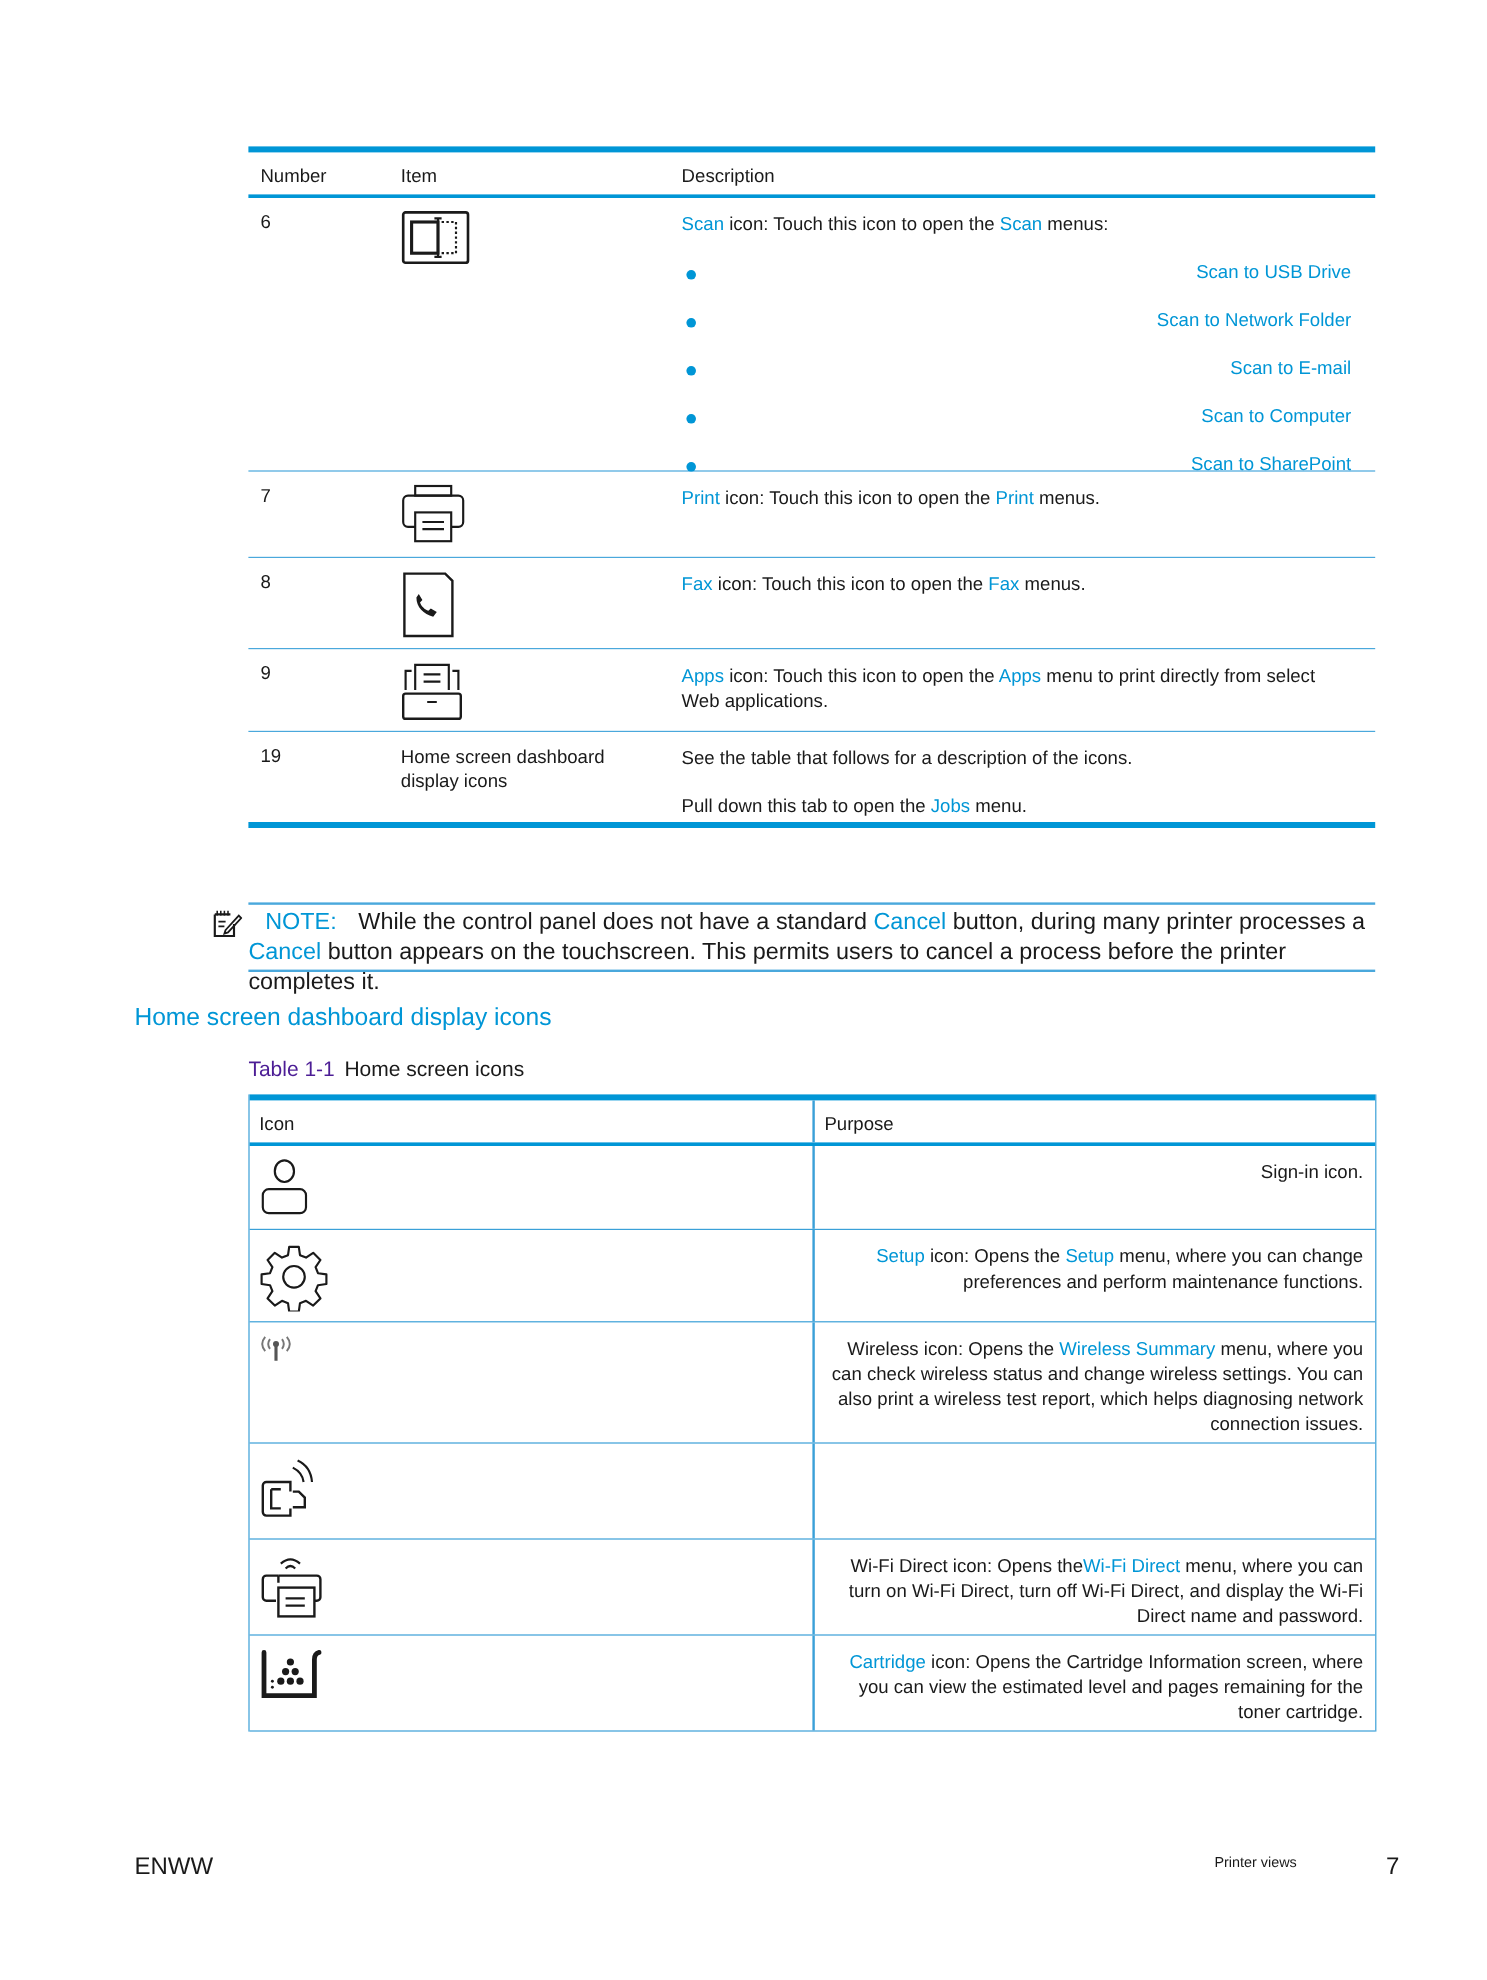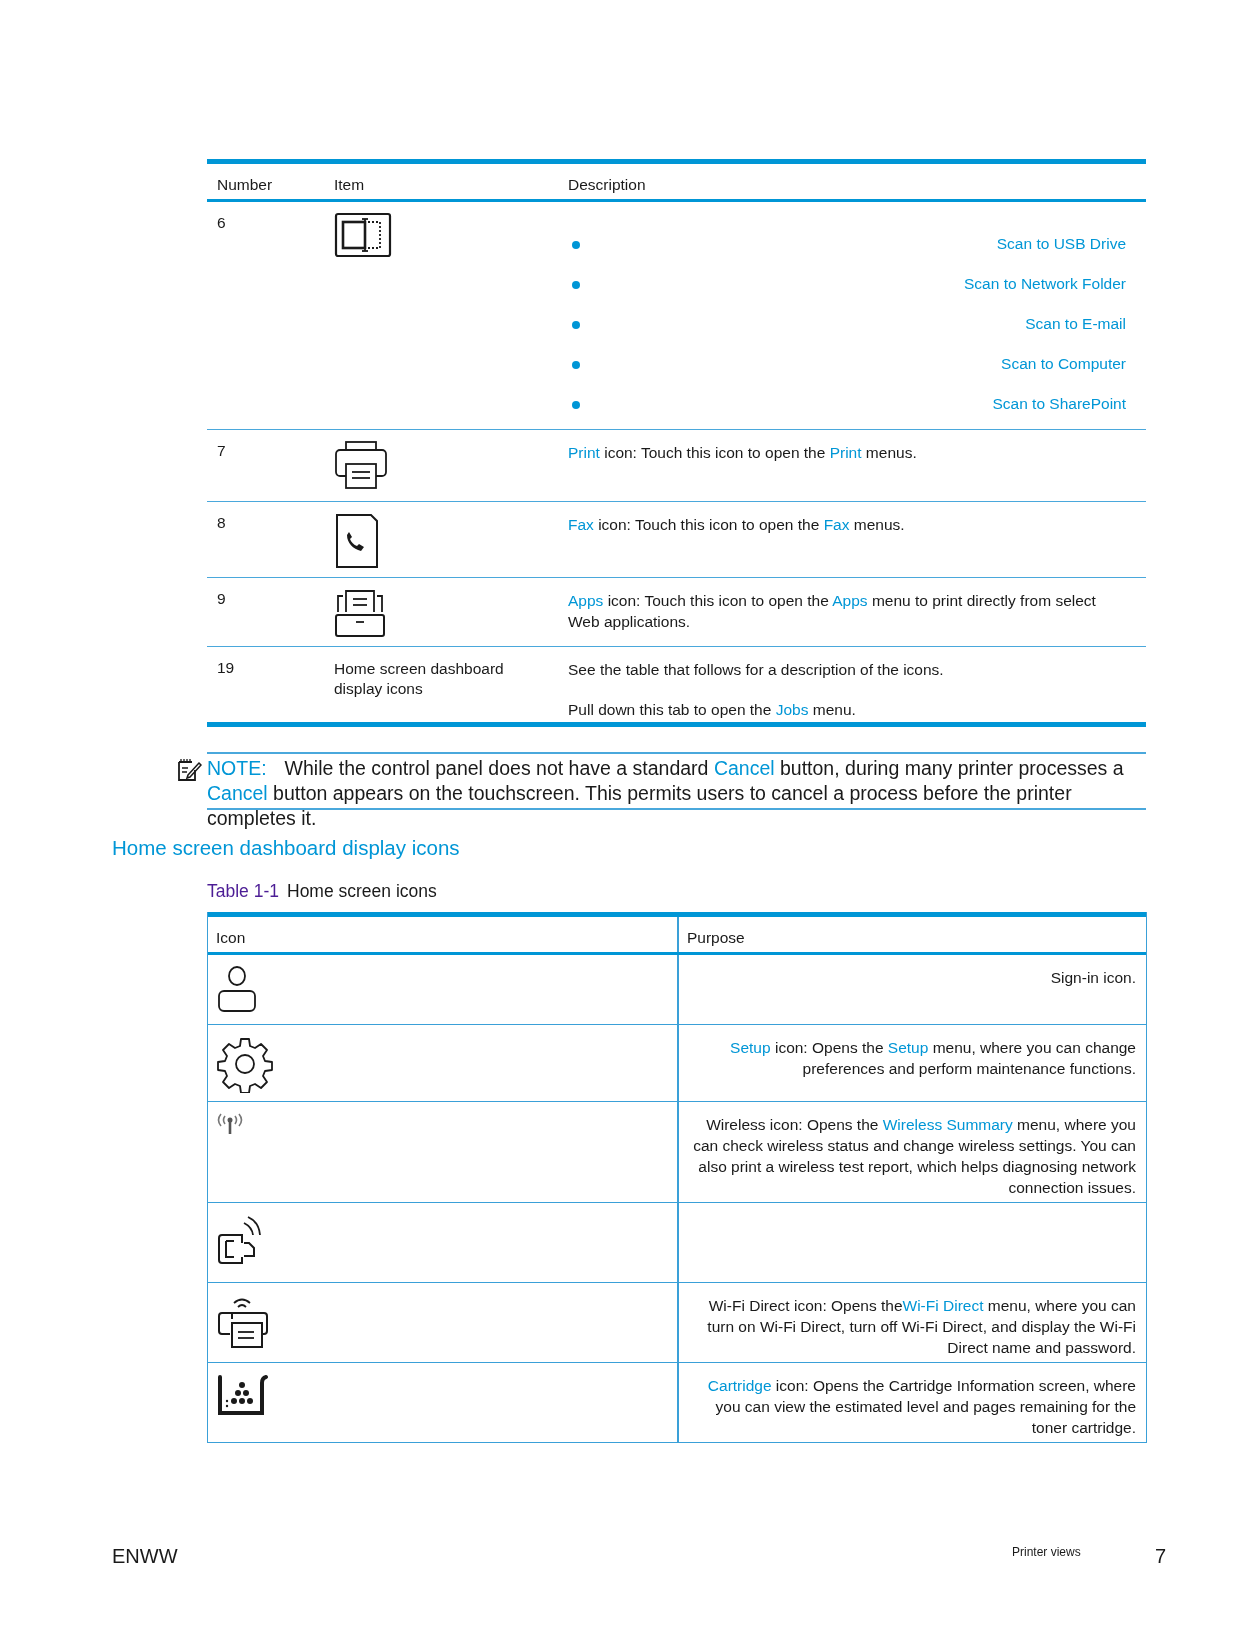--- a/index.html
+++ b/index.html
@@ -1,42 +1,42 @@
 <!DOCTYPE html>
 <html><head>
 <meta charset="utf-8">
 <style>
   * { box-sizing: border-box; margin: 0; padding: 0; }
   html, body { width: 1239px; height: 1650px; background: #ffffff; }
   body { position: relative; font-family: "Liberation Sans", "DejaVu Sans", sans-serif; color: #1a1a1a; overflow: hidden; }
   .blue { color: #0096d6; }
 
   
-  #t1 { position: absolute; left: 207px; top: 122px; width: 939px; margin-top: 37px; }
+  #t1 { position: absolute; left: 207px; top: 122px; width: 939px; }
   #t1 .toprule { height: 5px; background: #0096d6; }
   #t1 .hdr { height: 38px; position: relative; border-bottom: 3px solid #0096d6; font-size: 15.5px; }
   #t1 .hdr span { position: absolute; top: 12px; }
   #t1 .row { position: relative; border-bottom: 1.5px solid #4aa8dc; font-size: 15.5px; }
   #t1 .row.last { border-bottom: 5px solid #0096d6; }
   .c-num { position: absolute; left: 10px; top: 12px; }
   .c-item { position: absolute; left: 127px; top: 10px; }
   .c-desc { position: absolute; left: 361px; top: 12px; right: 20px; line-height: 21px; }
   .bullets { list-style: none; margin-top: 19px; text-align: right; }
   .bullets li { position: relative; padding-left: 38px; height: 40px; line-height: 21px; }
   .bullets li::before { content: ""; position: absolute; left: 4px; top: 8px; width: 8px; height: 8px; border-radius: 50%; background: #0096d6; }
   .desc-p2 { margin-top: 19px; }
   .item-text { line-height: 20px; width: 220px; top: 12px; }
 
   
   #note { position: absolute; left: 176px; top: 752px; width: 970px; font-size: 19.5px; line-height: 25px; }
   #note .rule-top { position: absolute; left: 31px; right: 0; top: 0; height: 1.5px; background: #4aa8dc; }
   #note .rule-bot { position: absolute; left: 31px; right: 0; top: 56px; height: 1.5px; background: #4aa8dc; }
   #note .note-icon { position: absolute; left: 0; top: 4px; width: 26px; height: 26px; }
   #note .body { position: absolute; left: 31px; top: 4px; right: 0; }
-  #note .lbl { margin-right: 18px; }
+  #note .lbl { margin-right: 18px; margin-left: 14px; }
 
   #section-heading { position: absolute; left: 112px; top: 836px; font-size: 20.5px; color: #0096d6; }
   #table-caption { position: absolute; left: 207px; top: 881px; font-size: 17.5px; }
   #table-caption .num { color: #4c1d95; margin-right: 8px; }
 
   
   #t2 { position: absolute; left: 207px; top: 912px; width: 940px; border-left: 1.5px solid #3aa0d8; border-right: 1.5px solid #3aa0d8; }
   #t2 .toprule { height: 5px; background: #0096d6; }
   #t2 .hdr { height: 38px; position: relative; border-bottom: 3px solid #0096d6; font-size: 15.5px; }
   #t2 .row { position: relative; border-bottom: 1.5px solid #3aa0d8; font-size: 15.5px; text-align: right; }
@@ -66,20 +66,23 @@
       <svg width="58" height="46" viewBox="0 0 58 46">
         <rect x="2" y="2" width="54" height="42" rx="2" fill="none" stroke="#1a1a1a" stroke-width="2.2"></rect>
         <rect x="9" y="10" width="22" height="26" fill="none" stroke="#1a1a1a" stroke-width="2.6"></rect>
         <line x1="31" y1="7" x2="31" y2="39" stroke="#1a1a1a" stroke-width="1.8"></line>
         <line x1="28" y1="7" x2="34" y2="7" stroke="#1a1a1a" stroke-width="1.8"></line>
         <line x1="28" y1="39" x2="34" y2="39" stroke="#1a1a1a" stroke-width="1.8"></line>
         <path d="M34 10 H46 V36 H34" fill="none" stroke="#1a1a1a" stroke-width="1.8" stroke-dasharray="2 2"></path>
       </svg>
     </span>
     <div class="c-desc">
+      <div>
+        <span class="blue">Scan</span><span> icon: Touch this icon to open the </span><span class="blue">Scan</span><span> menus:</span>
+      </div>
       <ul class="bullets">
         <li class="blue">Scan to USB Drive</li>
         <li class="blue">Scan to Network Folder</li>
         <li class="blue">Scan to E-mail</li>
         <li class="blue">Scan to Computer</li>
         <li class="blue">Scan to SharePoint</li>
       </ul>
     </div>
   </div>
 

